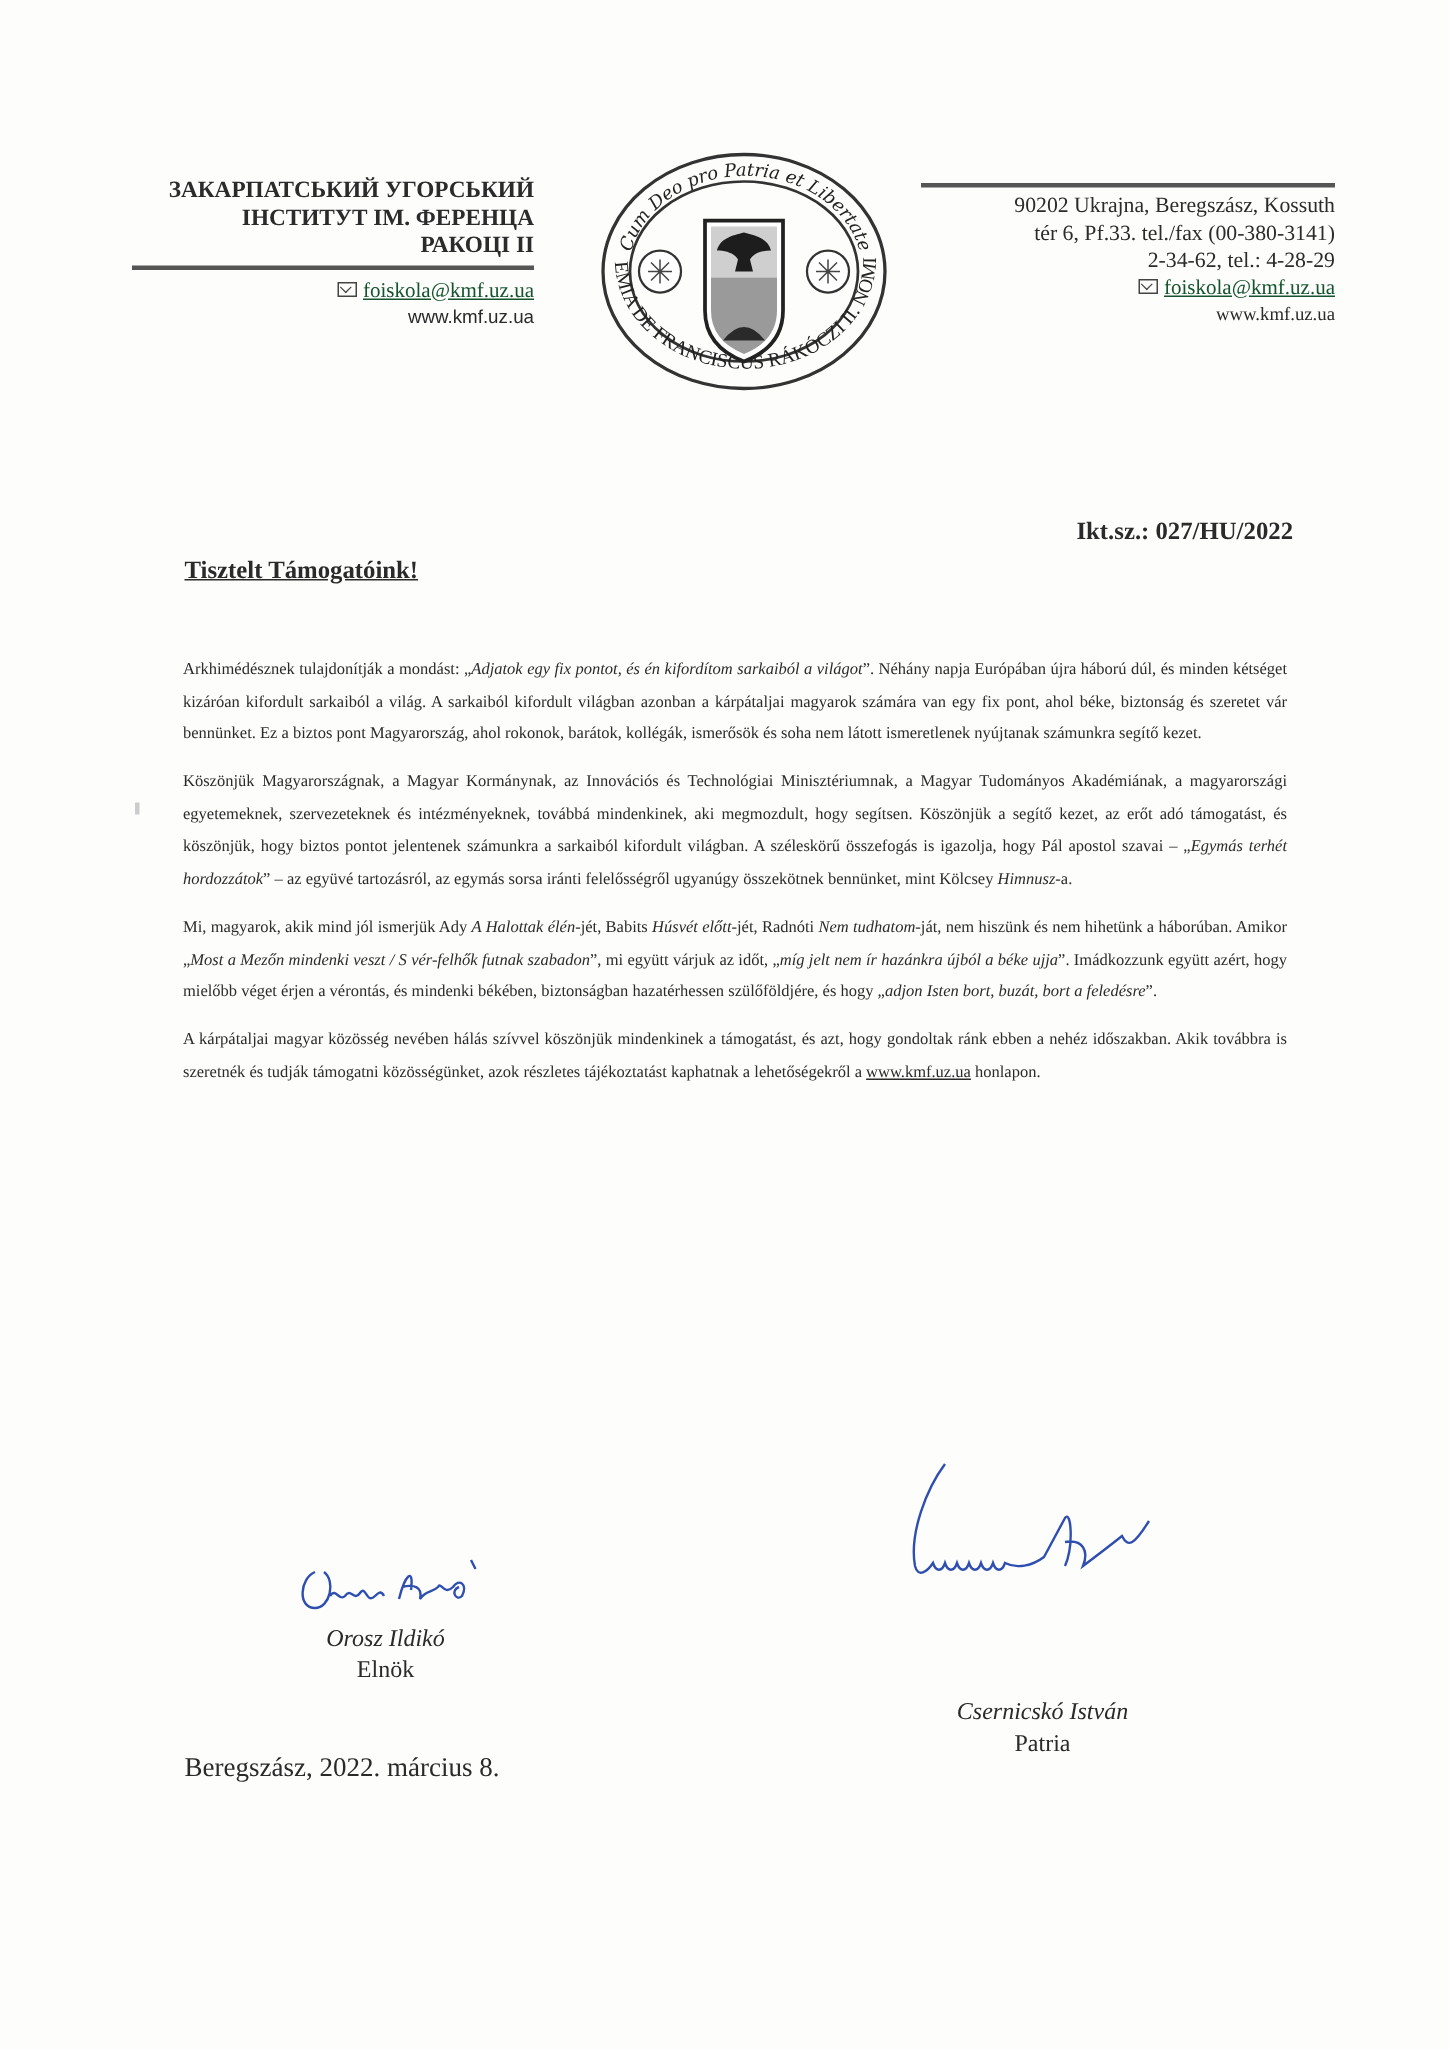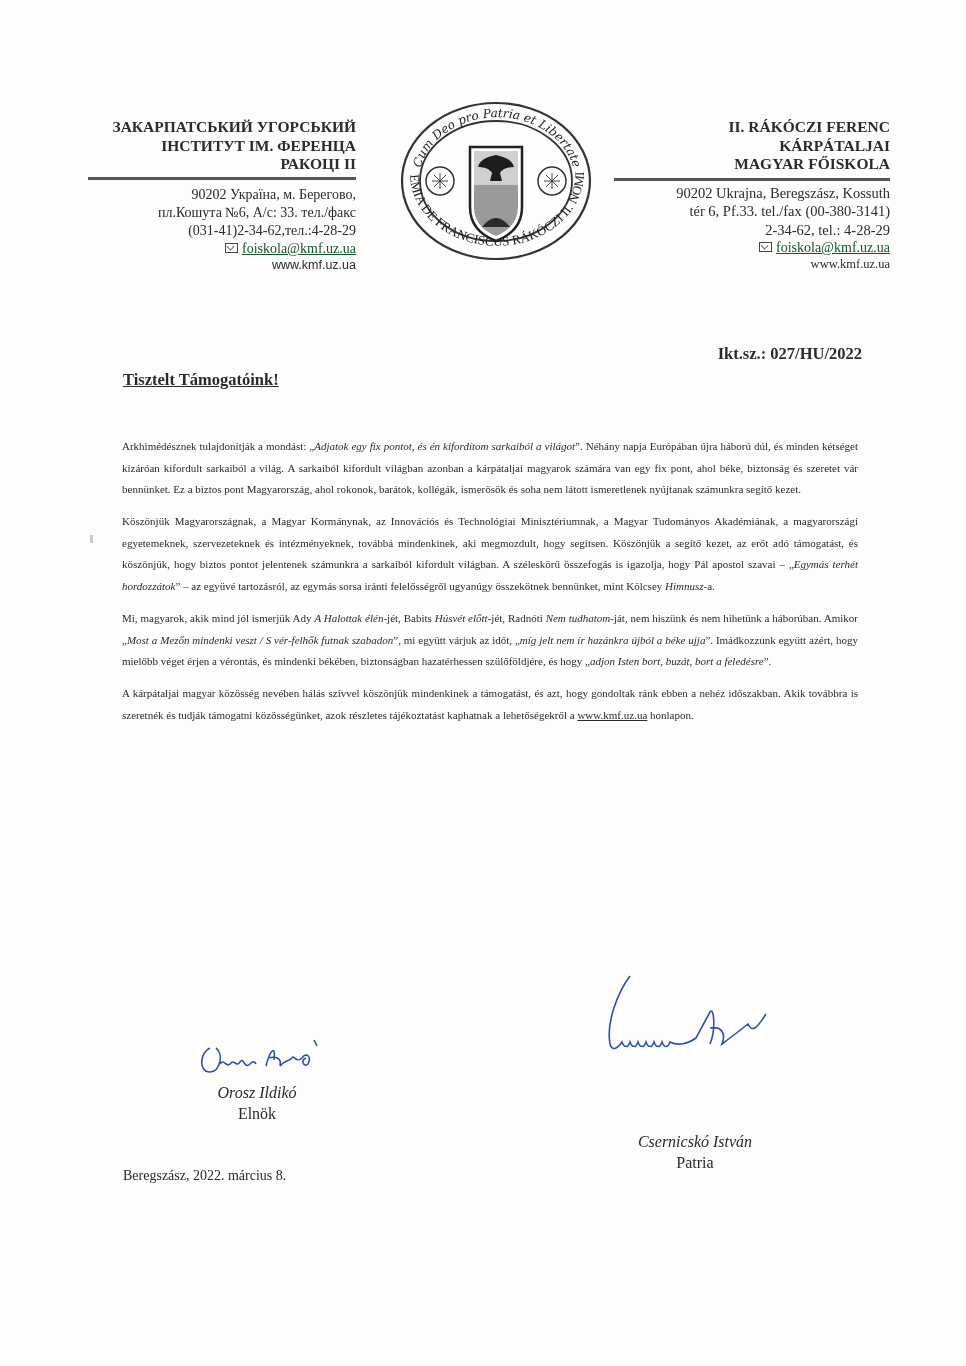--- a/index.html
+++ b/index.html
@@ -27,38 +27,33 @@
     .body-text { position: absolute; left: 122px; top: 436px; width: 736px; font-size: 11px; line-height: 21.6px; text-align: justify; color: #2b2b2b; }
     .body-text p { margin: 0 0 10.5px 0; }
     .body-text i { font-style: italic; }
     .link { text-decoration: underline; color: #2b2b2b; }
     .sig { position: absolute; text-align: center; font-size: 16px; line-height: 21px; }
     .sig-left { left: 198px; top: 1082px; width: 118px; text-align: center; }
     .sig-right { left: 610px; top: 1131px; width: 170px; }
     .sig-name { font-style: italic; }
     .sig-svg-left { position: absolute; left: 196px; top: 1030px; width: 140px; height: 50px; }
     .sig-svg-right { position: absolute; left: 598px; top: 972px; width: 180px; height: 90px; }
-    .date { position: absolute; left: 123px; top: 1168px; font-size: 14px; }
+    .date { position: absolute; left: 123px; top: 1168px; font-size: 18px; }
     .scan-mark { position: absolute; left: 90px; top: 535px; width: 3px; height: 8px; background: #ccc; }
   </style>
 </head>
 <body>
 
 <div class="hdr-col hdr-left">
   <div class="hdr-title">
     <div>ЗАКАРПАТСЬКИЙ УГОРСЬКИЙ</div>
     <div>ІНСТИТУТ ІМ. ФЕРЕНЦА</div>
     <div>РАКОЦІ ІІ</div>
   </div>
   <div class="hdr-rule"></div>
-  <div class="hdr-addr">
-    <div>90202 Україна, м. Берегово,</div>
-    <div>пл.Кошута №6, А/с: 33. тел./факс</div>
-    <div>(031-41)2-34-62,тел.:4-28-29</div>
-  </div>
   <div class="email-line">
     <span class="mail-icon"></span><a>foiskola@kmf.uz.ua</a>
   </div>
   <div class="www-left">www.kmf.uz.ua</div>
 </div>
 
 <svg class="seal" viewBox="0 0 196 168">
   <ellipse cx="98" cy="86" rx="94" ry="78" fill="none" stroke="#333" stroke-width="2.2"></ellipse>
   <ellipse cx="98" cy="86" rx="76" ry="60" fill="none" stroke="#333" stroke-width="1.8"></ellipse>
   <defs>
@@ -72,25 +67,20 @@
   <path d="M 76 90 L 120 90 L 120 112 Q 120 132 98 141 Q 76 132 76 112 Z" fill="#9a9a9a"></path>
   <path d="M 98 60 C 90 62 82 64 80 72 C 86 72 92 74 94 78 L 92 86 L 104 86 L 102 78 C 104 74 110 72 116 72 C 114 64 106 62 98 60 Z" fill="#1d1d1d"></path>
   <path d="M 84 132 Q 98 114 112 132 Z" fill="#2a2a2a"></path>
   <circle cx="42" cy="86" r="14" fill="#fff" stroke="#333" stroke-width="1.5"></circle>
   <circle cx="154" cy="86" r="14" fill="#fff" stroke="#333" stroke-width="1.5"></circle>
   <path d="M 34 86 L 50 86 M 42 78 L 42 94 M 36 80 L 48 92 M 48 80 L 36 92" stroke="#444" stroke-width="1"></path>
   <path d="M 146 86 L 162 86 M 154 78 L 154 94 M 148 80 L 160 92 M 160 80 L 148 92" stroke="#444" stroke-width="1"></path>
 </svg>
 
 <div class="hdr-col hdr-right">
-  <div class="hdr-title">
-    <div>II. RÁKÓCZI FERENC</div>
-    <div>KÁRPÁTALJAI</div>
-    <div>MAGYAR FŐISKOLA</div>
-  </div>
   <div class="hdr-rule"></div>
   <div class="hdr-addr">
     <div>90202 Ukrajna, Beregszász, Kossuth</div>
     <div>tér 6, Pf.33. tel./fax (00-380-3141)</div>
     <div>2-34-62, tel.: 4-28-29</div>
   </div>
   <div class="email-line">
     <span class="mail-icon"></span><a>foiskola@kmf.uz.ua</a>
   </div>
   <div class="www-right">www.kmf.uz.ua</div>

